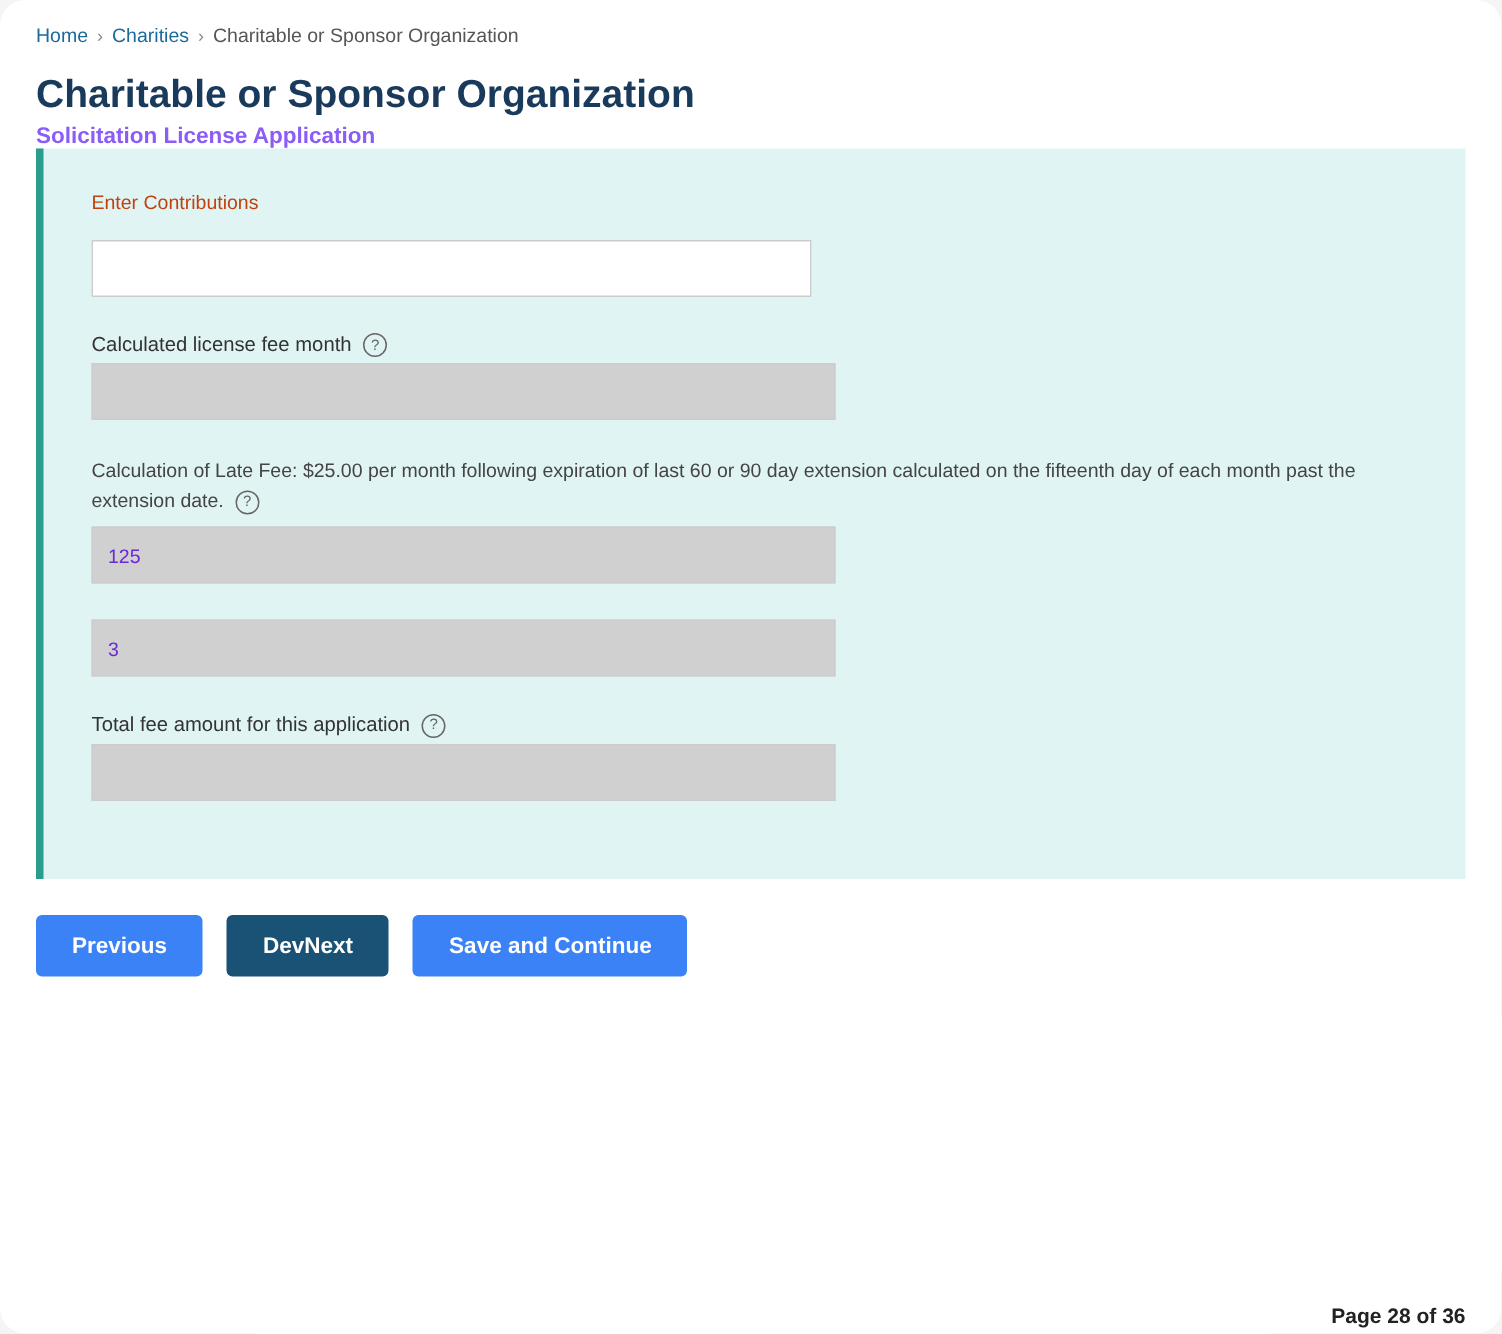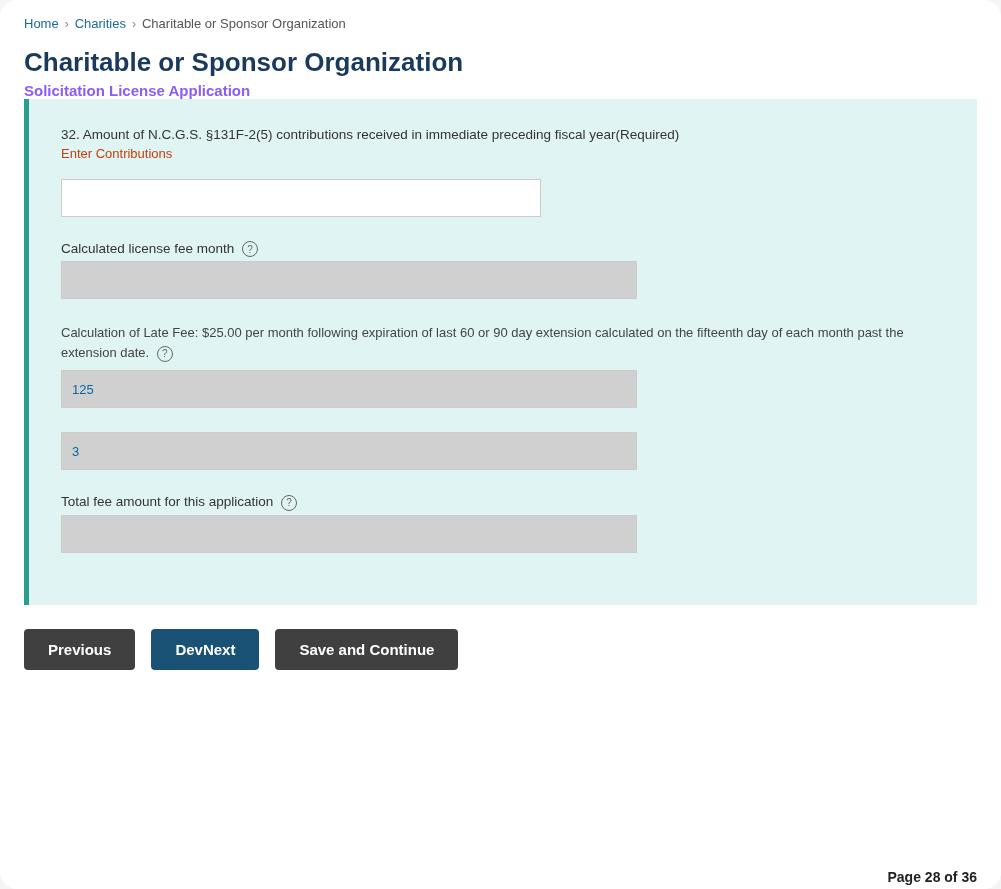--- a/index.html
+++ b/index.html
@@ -111,27 +111,27 @@
       height: 38px;
       border: 1px solid #ccc;
       background-color: #fff;
       padding: 6px 10px;
       font-size: 13px;
       color: #333;
       display: block;
     }
 
     .form-input-readonly {
-      width: 576px;
+      width: 496px;
       height: 38px;
       border: 1px solid #ccc;
       background-color: #d0d0d0;
       padding: 6px 10px;
       font-size: 13px;
-      color: #0369a1;
+      color: #6d28d9;
       display: block;
     }
 
     .buttons-row {
       display: flex;
       align-items: center;
       gap: 16px;
       margin-top: 24px;
       padding: 0 0 0 0;
     }
@@ -141,21 +141,21 @@
       font-size: 15px;
       font-weight: 600;
       border: none;
       border-radius: 4px;
       cursor: pointer;
       color: #fff;
       background-color: #1a5276;
     }
 
     .btn-primary {
-      background-color: #404040;
+      background-color: #3b82f6;
     }
 
     .btn-devnext {
       background-color: #1a5276;
     }
 
     .page-indicator {
       position: absolute;
       bottom: 4px;
       right: 24px;
@@ -176,21 +176,20 @@
     <span class="breadcrumb-separator">›</span>
     <span>Charitable or Sponsor Organization</span>
   </div>
 
   <h1 class="page-title">Charitable or Sponsor Organization</h1>
   <div class="page-subtitle">Solicitation License Application</div>
 
   <div class="form-container">
 
     <div class="field-group">
-      <span class="field-label">32. Amount of N.C.G.S. §131F-2(5) contributions received in immediate preceding fiscal year(Required)</span>
       <span class="field-sublabel">Enter Contributions</span>
       <input type="text" class="form-input" value="" style="">
     </div>
 
     <div class="field-group">
       <span class="field-label">
         <span>Calculated license fee month</span>
         <span class="help-icon">?</span>
       </span>
       <input type="text" class="form-input-readonly" readonly="" style="">

